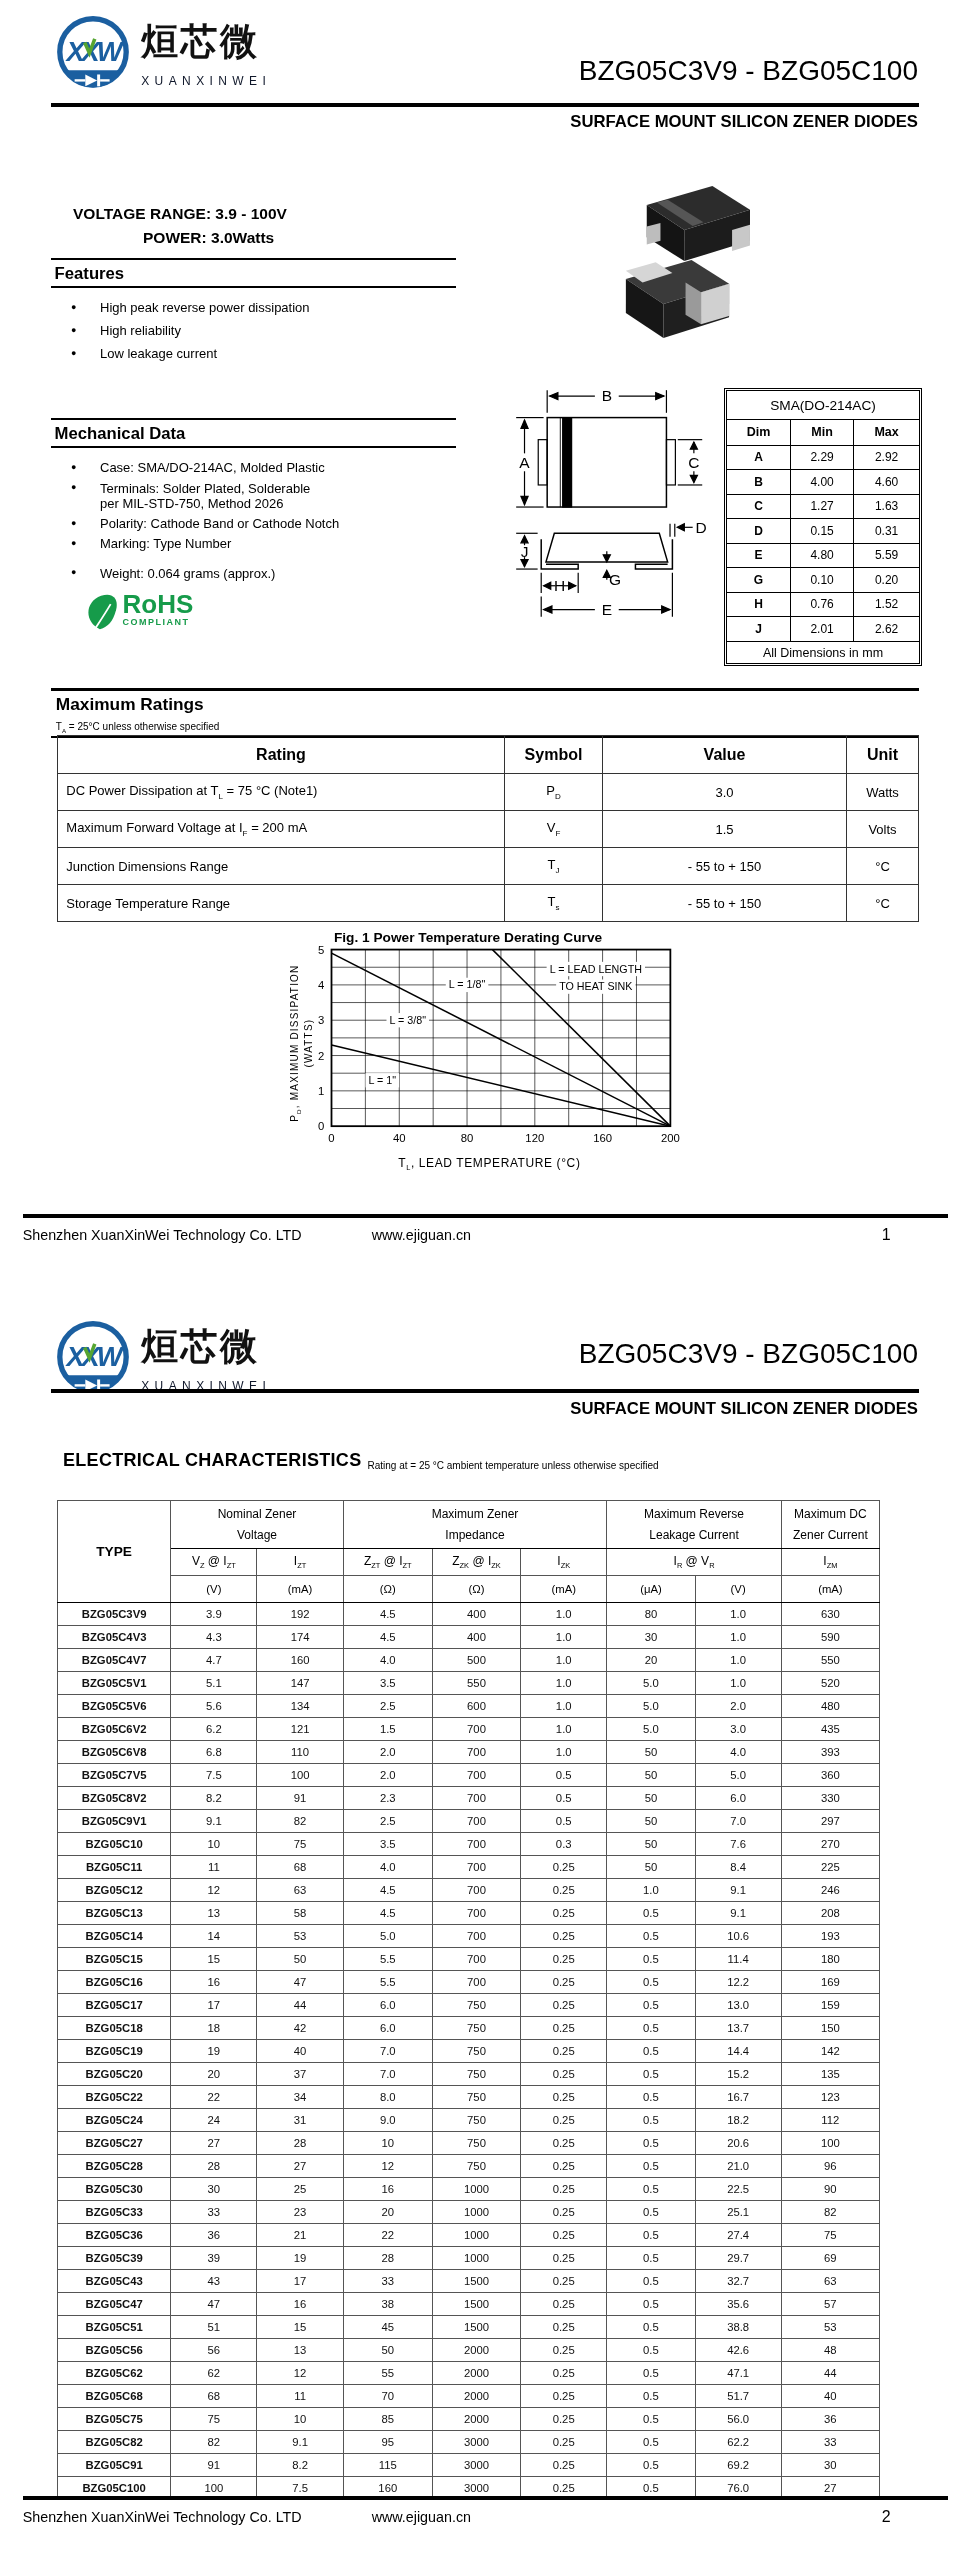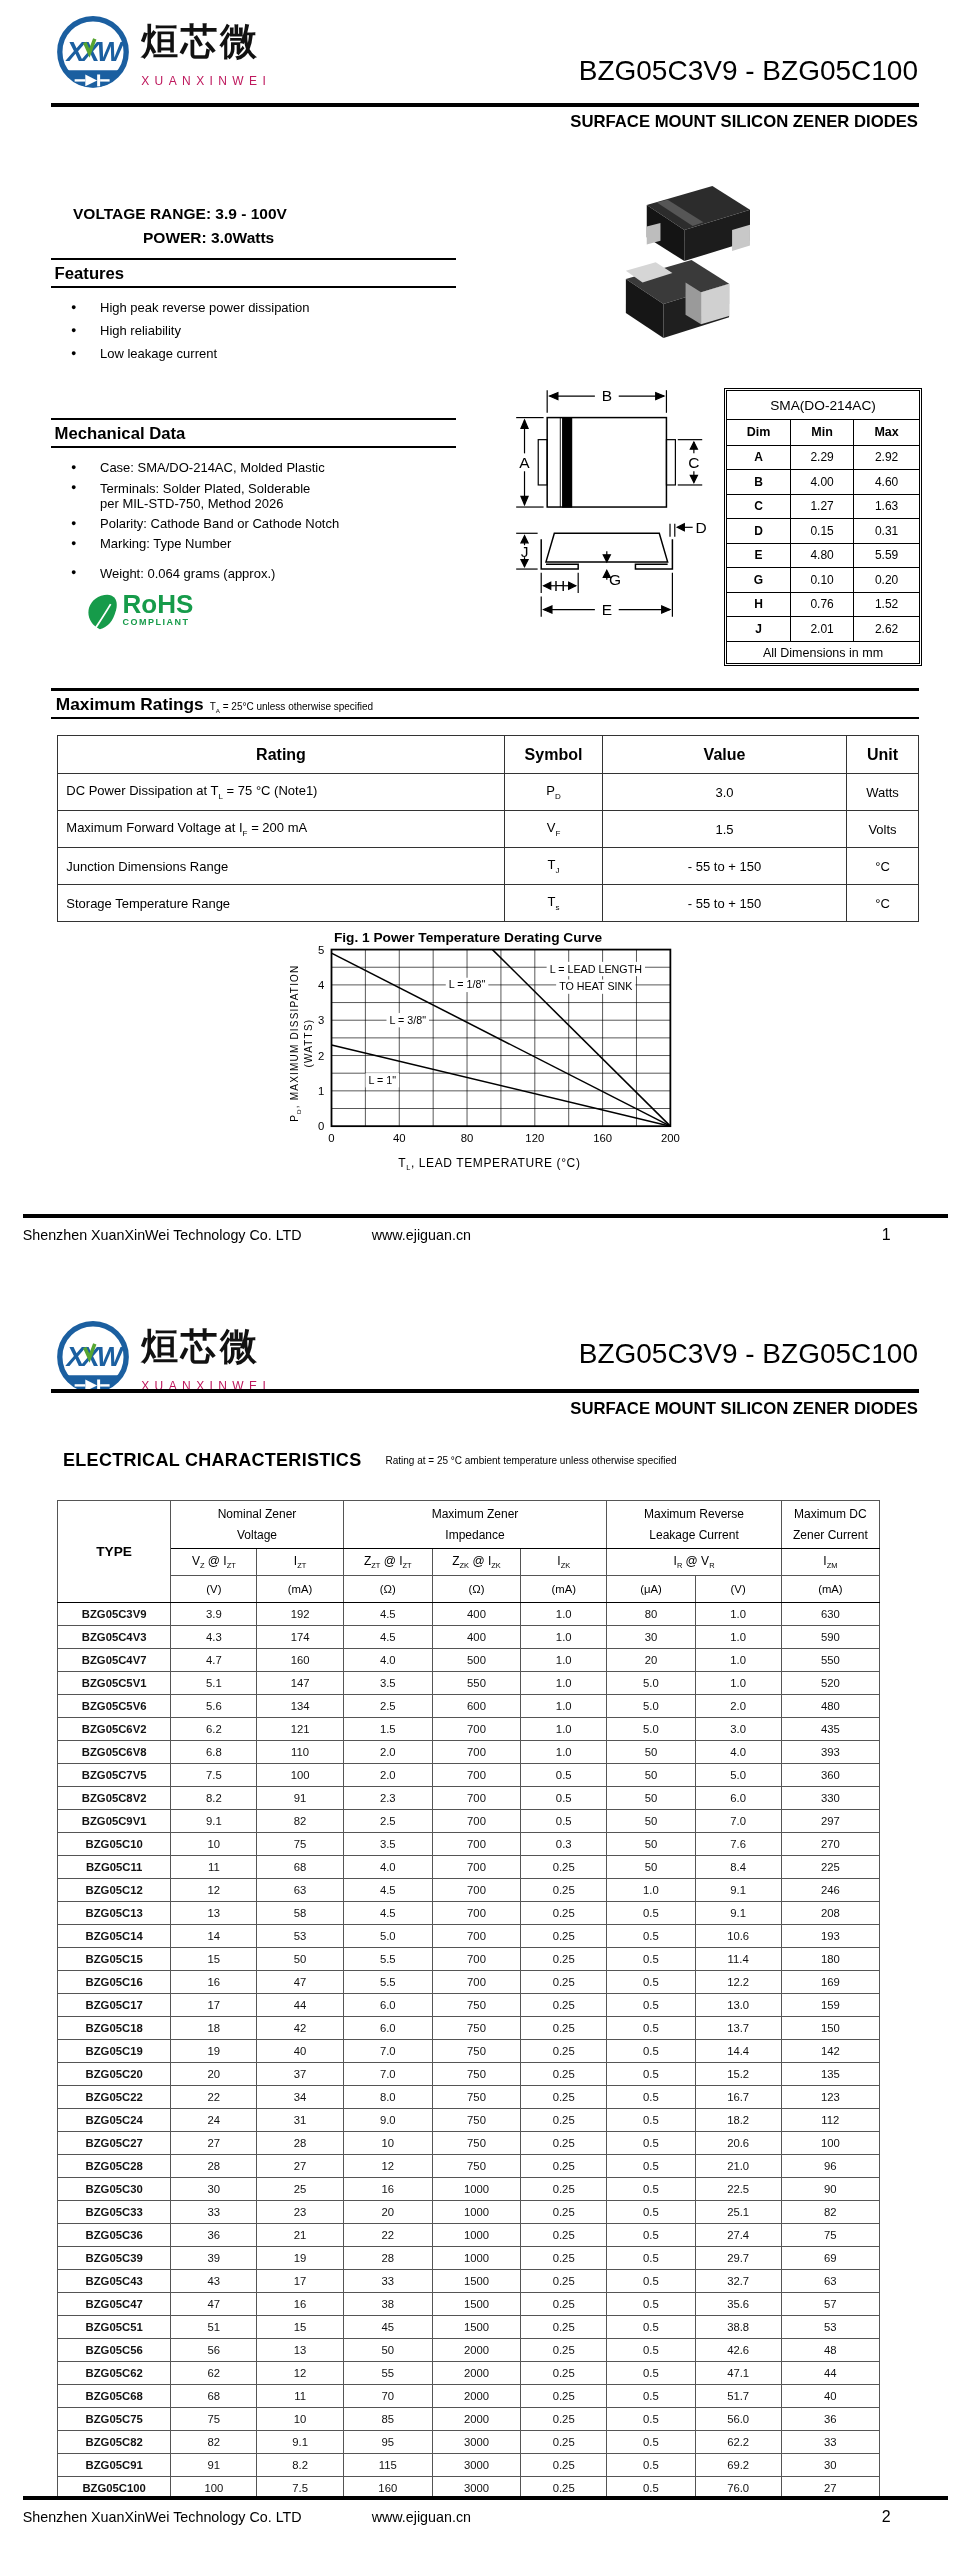--- a/index.html
+++ b/index.html
@@ -4,21 +4,21 @@
 <style>
   html,body{margin:0;padding:0;background:#fff;}
   body{font-family:"Liberation Sans", sans-serif;color:#000;}
   #doc{position:relative;width:970px;height:2576px;background:#fff;overflow:hidden;}
   .abs{position:absolute;}
   sub{font-size:0.62em;}
 
   
   .logo{display:flex;align-items:center;gap:7.2px;}
   .logo-cn{font-size:37px;font-weight:900;letter-spacing:2.4px;line-height:1.05;color:#111;}
-  .logo-en{font-size:12px;letter-spacing:5.4px;color:#be185d;margin-top:12px;}
+  .logo-en{font-size:12px;letter-spacing:5.4px;color:#0f172a;margin-top:12px;}
 
   
   .doc-title{font-size:28px;font-weight:normal;letter-spacing:0px;white-space:nowrap;}
   .rule{background:#000;}
   .doc-subtitle{font-size:16.7px;font-weight:bold;white-space:nowrap;}
 
   
   .vblock{font-size:15.5px;font-weight:bold;line-height:1.55;}
   .vblock .l2{margin-left:70px;}
   .secbox{width:405px;}
@@ -42,21 +42,21 @@
   .dims th,.dims td{border:0.6px solid #000;text-align:center;}
   .dims .ttl{font-size:13.7px;font-weight:normal;height:26px;}
   .dims .hdr td{font-weight:bold;height:22.7px;font-size:12.5px;}
   .dims tbody td{height:21.5px;}
   .dims tbody td:first-child{font-weight:bold;}
   .dims .foot td{font-weight:normal;height:19.7px;font-size:12.5px;}
 
   
   .mr-head{width:868px;}
   .mr-head .toprule{height:3px;background:#000;}
-  .mr-head .line{display:flex;align-items:baseline;gap:6px;padding:3px 0 2.4px 4.8px;}
+  .mr-head .line{display:flex;align-items:baseline;gap:6px;padding:3px 0 2.4px 4.8px;flex-direction:column;}
   .mr-head h2{margin:0;font-size:17.3px;}
   .mr-head .note{font-size:10px;}
   .mr-head .underrule{height:1.8px;background:#000;}
   .ratings{width:862px;border:1.2px solid #222;font-size:13px;}
   .ratings th,.ratings td{border:0.9px solid #333;}
   .ratings th{font-size:16px;height:35px;}
   .ratings td{height:34px;text-align:center;}
   .ratings td.rt{text-align:left;padding-left:8.3px;}
 
   
@@ -67,21 +67,21 @@
   .xlab{width:382px;margin-left:27.4px;text-align:center;font-size:12px;letter-spacing:0.6px;}
 
   
   .footer{left:22.7px;width:925px;}
   .footer .frule{height:4.2px;background:#000;}
   .footer .frow{display:flex;align-items:baseline;margin-top:8.3px;font-size:14.3px;}
   .footer .web{margin-left:70px;}
   .footer .pg{margin-left:auto;margin-right:57px;font-size:16px;}
 
   
-  .ec-head{display:flex;align-items:center;gap:24px;}
+  .ec-head{display:flex;align-items:flex-end;gap:6px;}
   .ec-head h2{margin:0;font-size:18px;letter-spacing:0.3px;}
   .ec-head .note{font-size:10px;}
   .elec{width:823px;border:1.2px solid #000;font-size:11.3px;table-layout:fixed;}
   .elec td{border:0.6px solid #555;text-align:center;padding:0;}
   .elec .h1 td{font-size:12px;height:47px;line-height:1.7;border-bottom-color:#000;}
   .elec td.typehead{font-size:13.7px;font-weight:bold;}
   .elec .h2 td{font-size:12px;height:26px;}
   .elec .h3 td{font-size:11.3px;height:26px;border-bottom:1.2px solid #000;}
   .elec tbody td{height:22px;color:#111;}
   .elec tbody td.tname{font-weight:bold;font-size:11.3px;}

